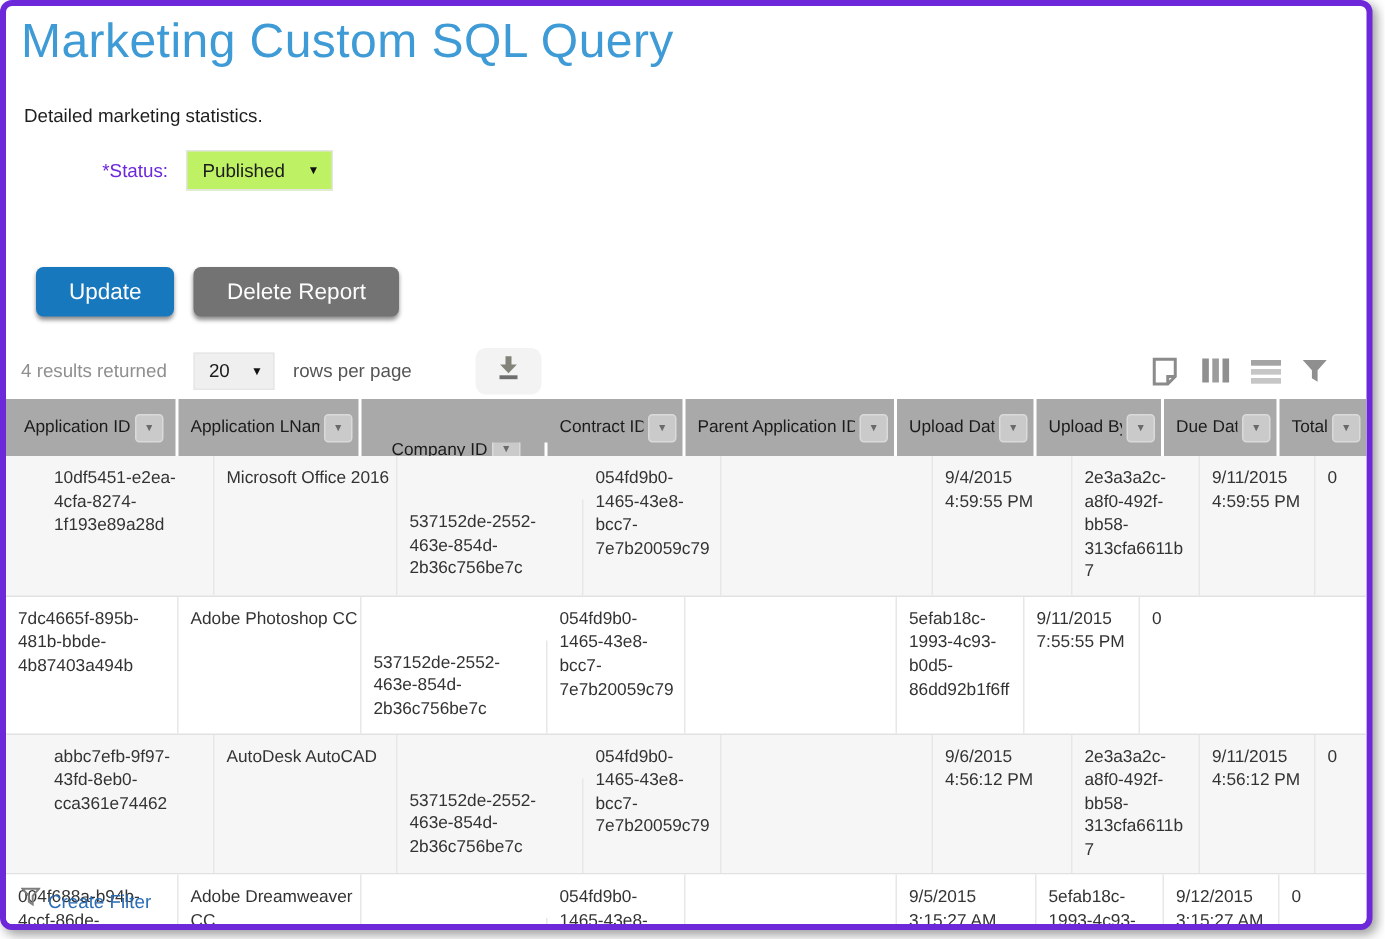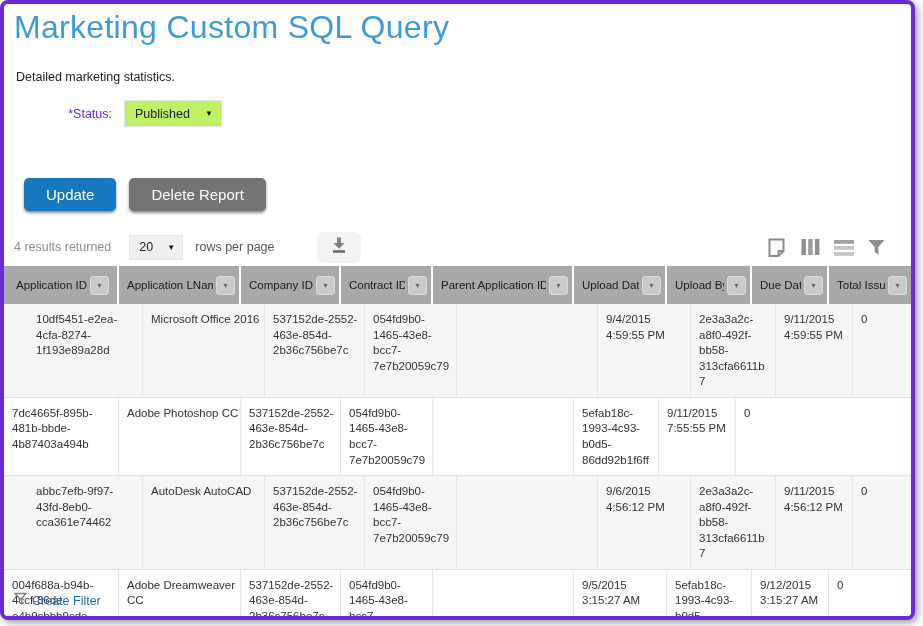--- a/index.html
+++ b/index.html
@@ -80,21 +80,21 @@
   .th-dd .tri { font-size:7px; color:#6a6a6a; line-height:1; }
   .tr { display:flex; border-bottom:1px solid #e1e1e1; min-height:70px; background:#fff; }
   .tr.alt { background:var(--row-alt,#F6F6F6);padding-left:24px; }
   .td {
     flex:0 0 auto; padding:8px 4px 7px 8px; border-right:1px solid #e7e7e7;
     font-size:11.5px; line-height:1.35; color:#333;
     overflow-wrap:break-word;
   }
   .td:last-child { border-right:none; }
   .td.c1 { padding-right:1px; }
-  .c0 { width:115px; } .c1 { width:122px; } .c2 { width:100px; }
+  .c0 { width:115px; } .c1 { width:122px; } .c2 { width:124px;margin-top:29px; }
   .c3 { width:92px; }  .c4 { width:141px; } .c5 { width:93px; }
   .c6 { width:85px; }  .c7 { width:77px; }
   .c8 { flex:1 1 auto; min-width:0; }
 
   .footer {
     position:absolute; left:10px; bottom:6px;
     display:flex; align-items:center; gap:5px;
   }
   .create-filter-link { color:var(--link-color,#2A6DB5); font-size:12.5px; cursor:pointer; }
 </style>

